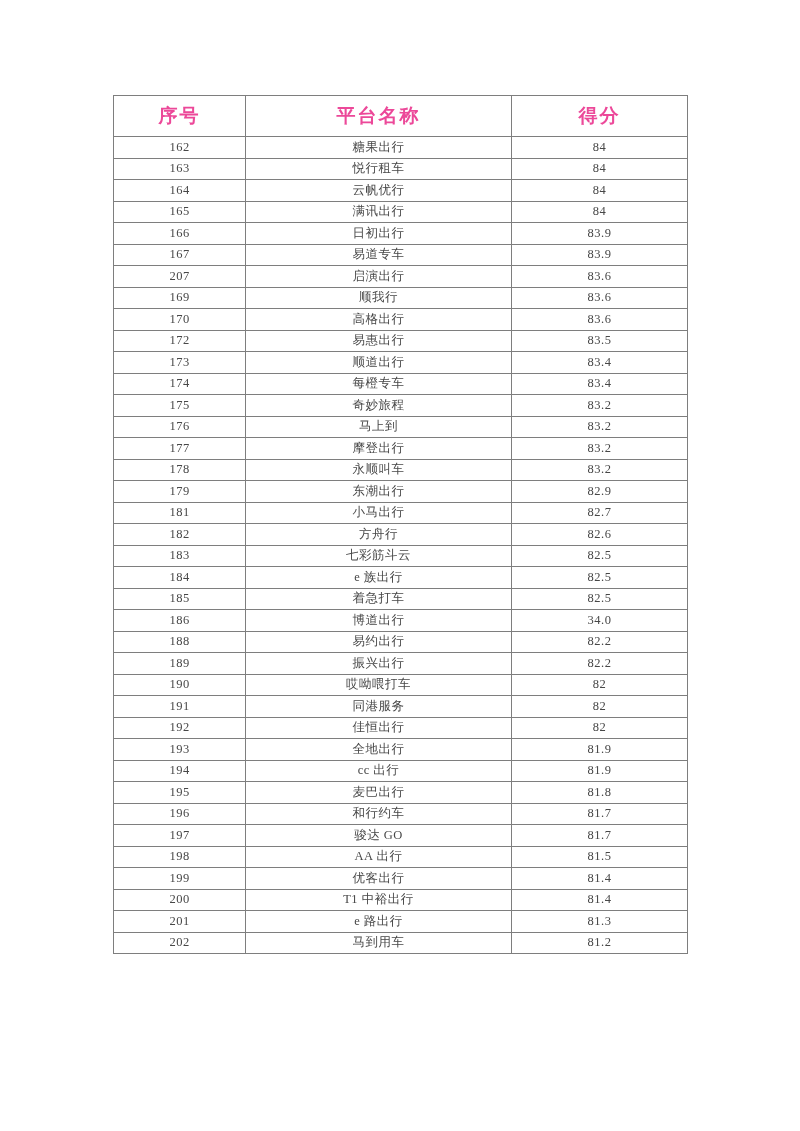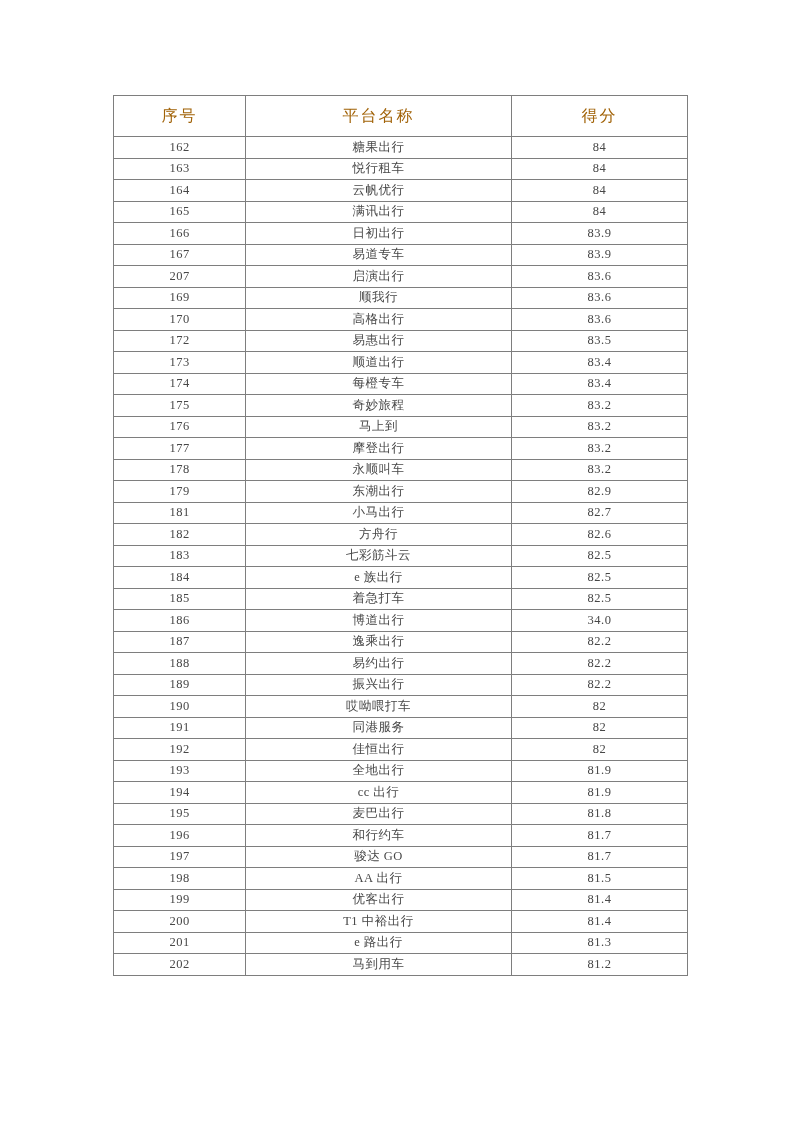--- a/index.html
+++ b/index.html
@@ -31,24 +31,24 @@
   table.score-table td {
     border: 1px solid #7e7e7e;
     text-align: center;
     vertical-align: middle;
     padding: 0;
     overflow: hidden;
     white-space: nowrap;
   }
   table.score-table th {
     height: 40px;
-    font-size: 16px;
-    font-weight: 400;
+    font-size: 19px;
+    font-weight: 700;
     letter-spacing: 2px;
-    color: #a16207;
+    color: #ec4899;
   }
   table.score-table td {
     height: 20.5px;
     font-size: 12.5px;
     font-weight: 400;
     color: #474747;
     letter-spacing: 0.5px;
   }
   table.score-table {
     border: 1.5px solid #6a6a6a;
@@ -181,25 +181,20 @@
           <td>185</td>
           <td>着急打车</td>
           <td>82.5</td>
         </tr>
         <tr>
           <td>186</td>
           <td>博道出行</td>
           <td>34.0</td>
         </tr>
         <tr>
-          <td>187</td>
-          <td>逸乘出行</td>
-          <td>82.2</td>
-        </tr>
-        <tr>
           <td>188</td>
           <td>易约出行</td>
           <td>82.2</td>
         </tr>
         <tr>
           <td>189</td>
           <td>振兴出行</td>
           <td>82.2</td>
         </tr>
         <tr>

